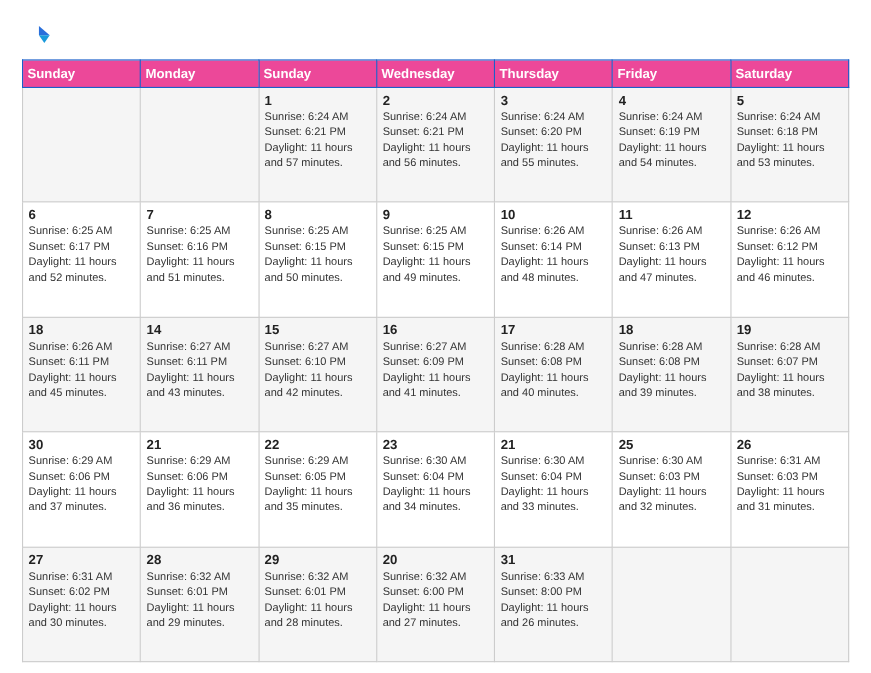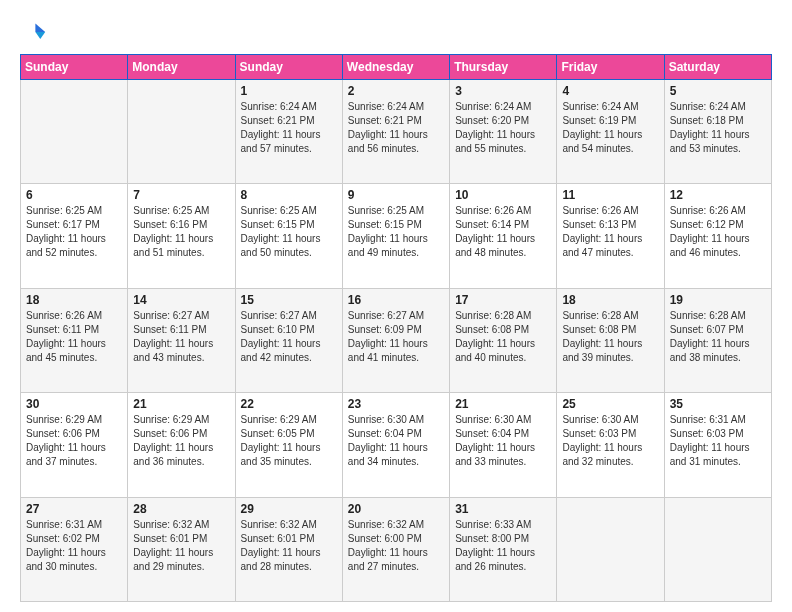--- a/index.html
+++ b/index.html
@@ -284,21 +284,21 @@
 Sunset: 6:04 PM
 Daylight: 11 hours and 33 minutes.</div>
           </td>
           <td>
             <span class="day-number">25</span>
             <div class="day-info" style="white-space: pre-line;">Sunrise: 6:30 AM
 Sunset: 6:03 PM
 Daylight: 11 hours and 32 minutes.</div>
           </td>
           <td>
-            <span class="day-number">35</span>
+            <span class="day-number">26</span>
             <div class="day-info" style="white-space: pre-line;">Sunrise: 6:31 AM
 Sunset: 6:03 PM
 Daylight: 11 hours and 31 minutes.</div>
           </td>
         </tr>
         <tr>
           <td>
             <span class="day-number">27</span>
             <div class="day-info" style="white-space: pre-line;">Sunrise: 6:31 AM
 Sunset: 6:02 PM

